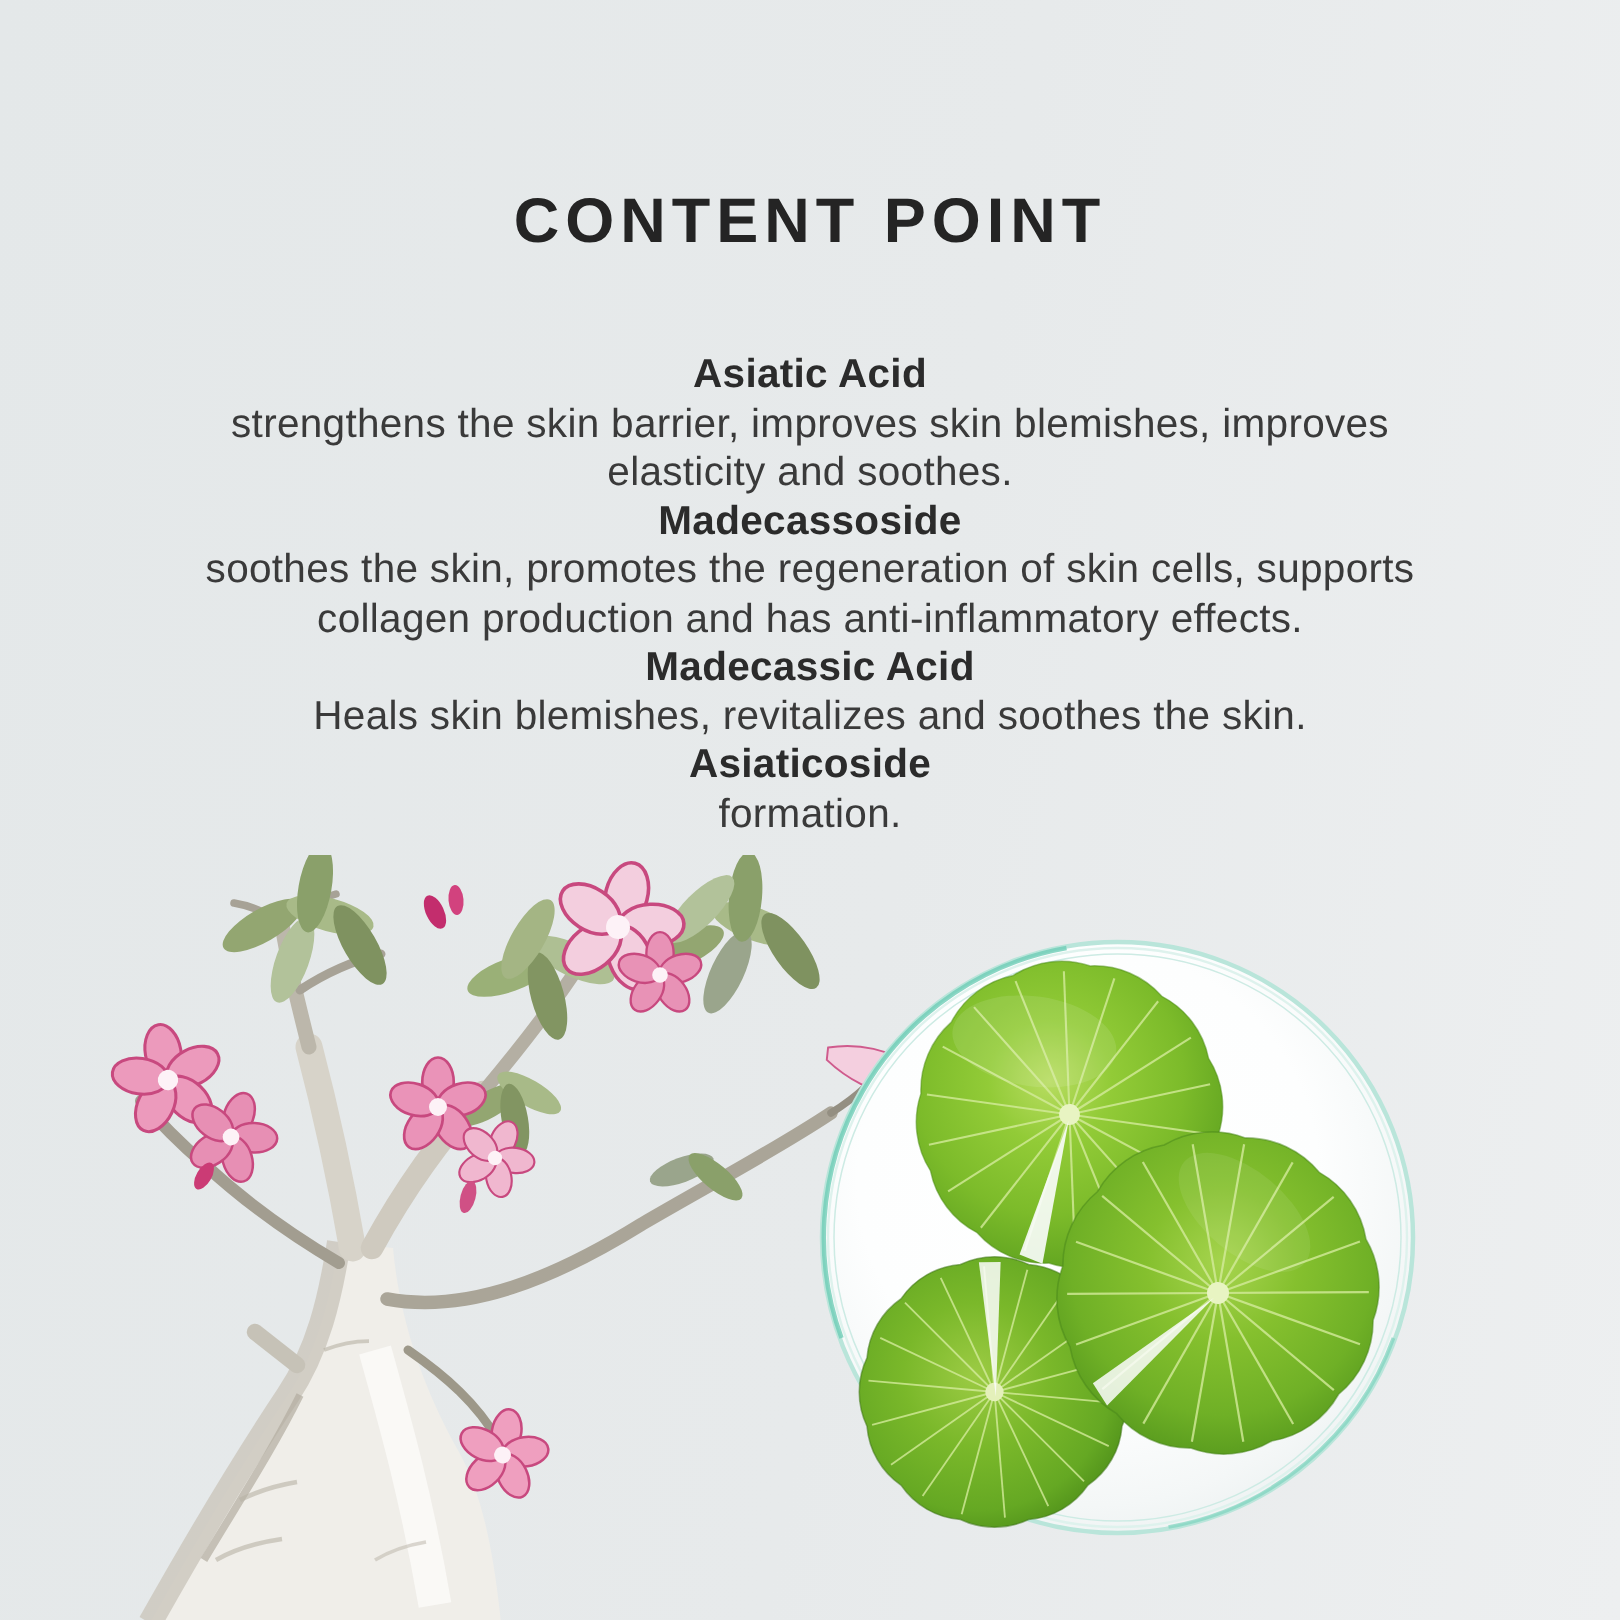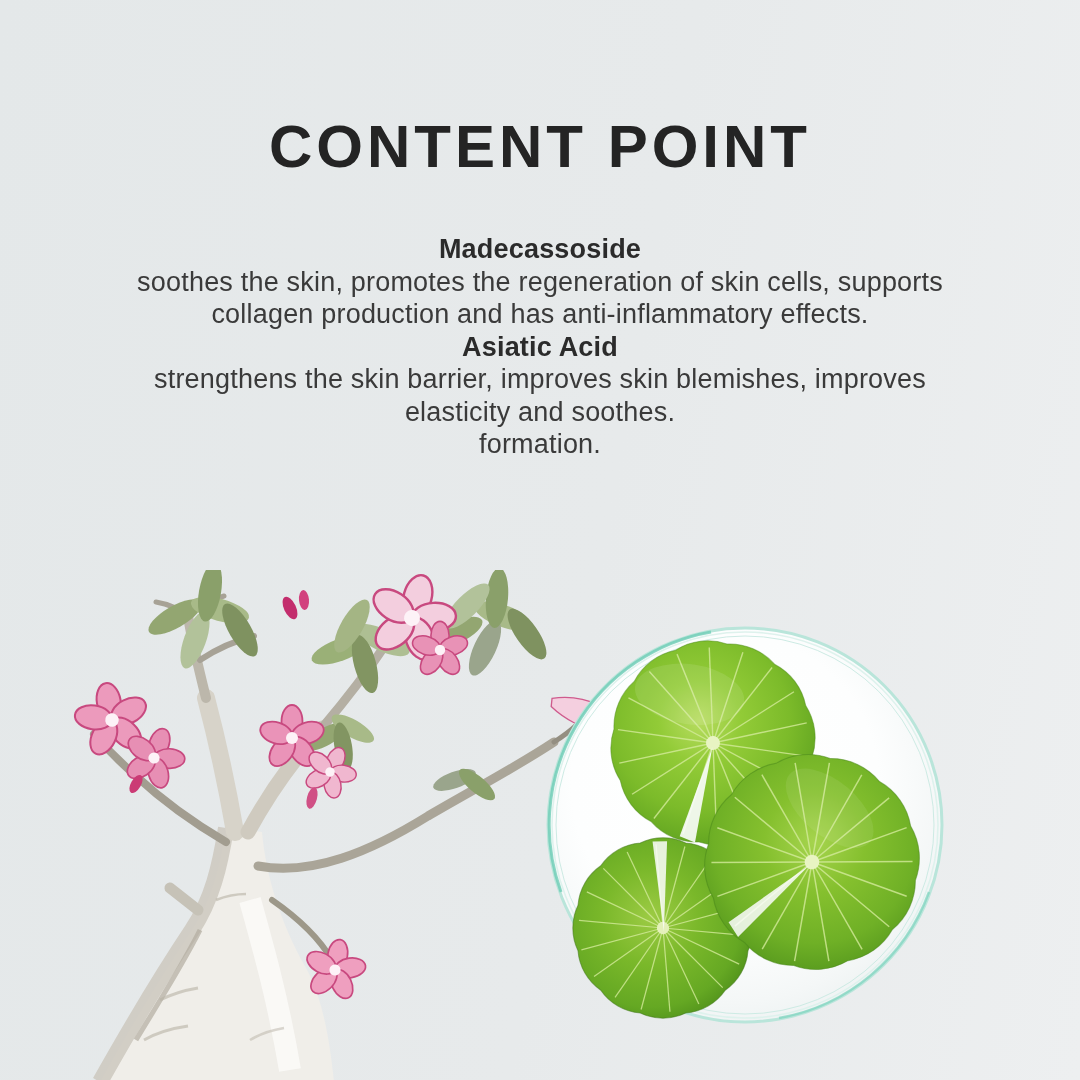--- a/index.html
+++ b/index.html
@@ -3,21 +3,21 @@
 <meta charset="utf-8">
 <style>
   html,body{margin:0;padding:0;background:#d4d8d9;}
   .canvas{
     position:relative;width:1080px;height:1080px;overflow:hidden;
     background:linear-gradient(100deg,#e4e8e9 0%,#e7eaeb 55%,#edeff0 100%);
     font-family:"Liberation Sans",sans-serif;
   }
   .title{
     position:absolute;top:118px;left:0;width:1080px;margin:0;
-    text-align:center;font-size:60px;line-height:58px;font-weight:700;
+    text-align:center;font-size:42px;line-height:58px;font-weight:700;
     letter-spacing:4px;color:#242424;
   }
   .content{
     position:absolute;top:233px;left:0;width:1080px;text-align:center;
     color:#3a3a3a;font-size:27px;line-height:32.5px;letter-spacing:0.2px;
   }
   .ing-name{font-weight:700;color:#2b2b2b;white-space:nowrap;}
   .ing-line{font-weight:400;white-space:nowrap;}
   .illus{position:absolute;display:block;}
   #tree{left:40px;top:570px;}
@@ -25,30 +25,35 @@
 </style>
 </head>
 <body>
 
 <main class="canvas">
 
   <h1 class="title">CONTENT POINT</h1>
 
   <section class="content">
     <div>
+      <div class="ing-name">Asiatic Acid</div>
+      <div class="ing-line">strengthens the skin barrier, improves skin blemishes, improves</div>
+      <div class="ing-line">elasticity and soothes.</div>
+    </div>
+    <div>
       <div class="ing-name">Madecassoside</div>
       <div class="ing-line">soothes the skin, promotes the regeneration of skin cells, supports</div>
       <div class="ing-line">collagen production and has anti-inflammatory effects.</div>
     </div>
     <div>
-      <div class="ing-name">Asiatic Acid</div>
-      <div class="ing-line">strengthens the skin barrier, improves skin blemishes, improves</div>
-      <div class="ing-line">elasticity and soothes.</div>
-    </div>
-    <div>
+      <div class="ing-name">Madecassic Acid</div>
+      <div class="ing-line">Heals skin blemishes, revitalizes and soothes the skin.</div>
+    </div>
+    <div>
+      <div class="ing-name">Asiaticoside</div>
       <div class="ing-line">formation.</div>
     </div>
   </section>
 
   <svg id="tree" class="illus" width="600" height="510" viewBox="0 0 600 510" aria-hidden="true">
     <defs>
       <g id="af">
         <g fill="currentColor" stroke="#c8497f" stroke-width="1.2">
           <ellipse cx="0" cy="-11" rx="7" ry="11"></ellipse>
           <ellipse cx="0" cy="-11" rx="7" ry="11" transform="rotate(72)"></ellipse>

